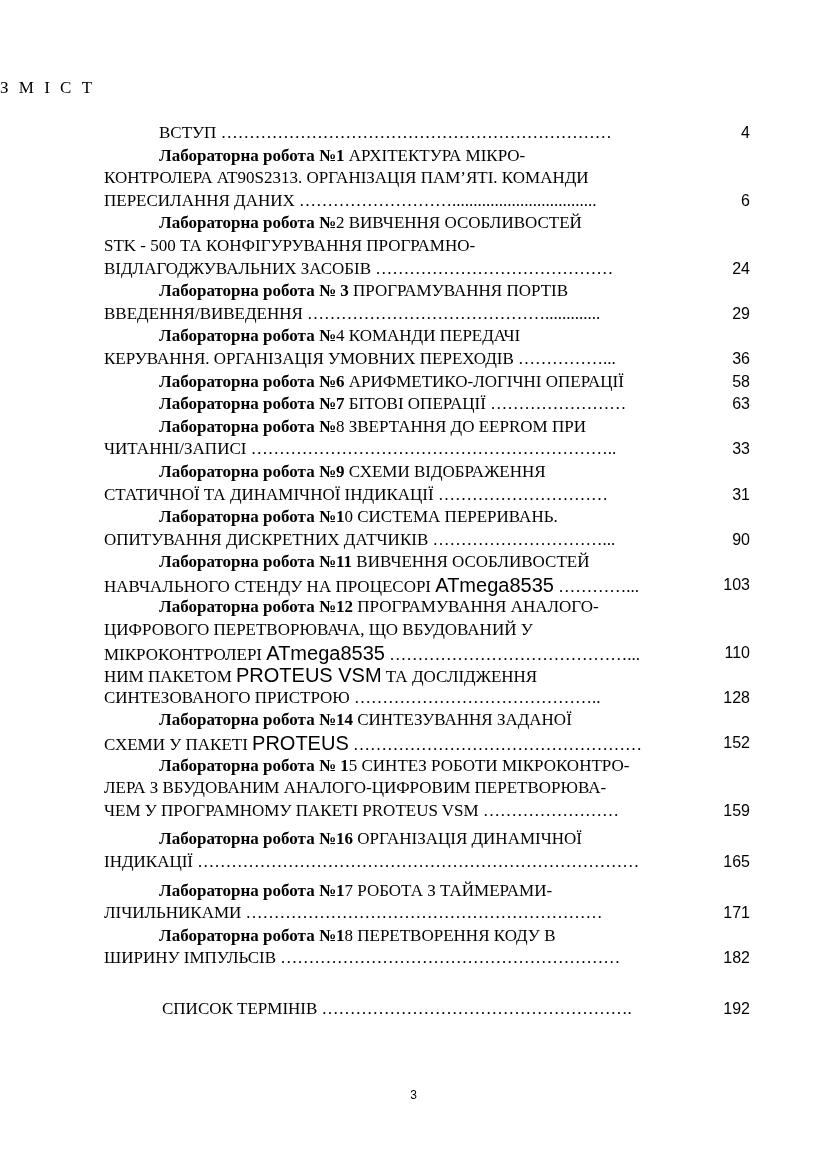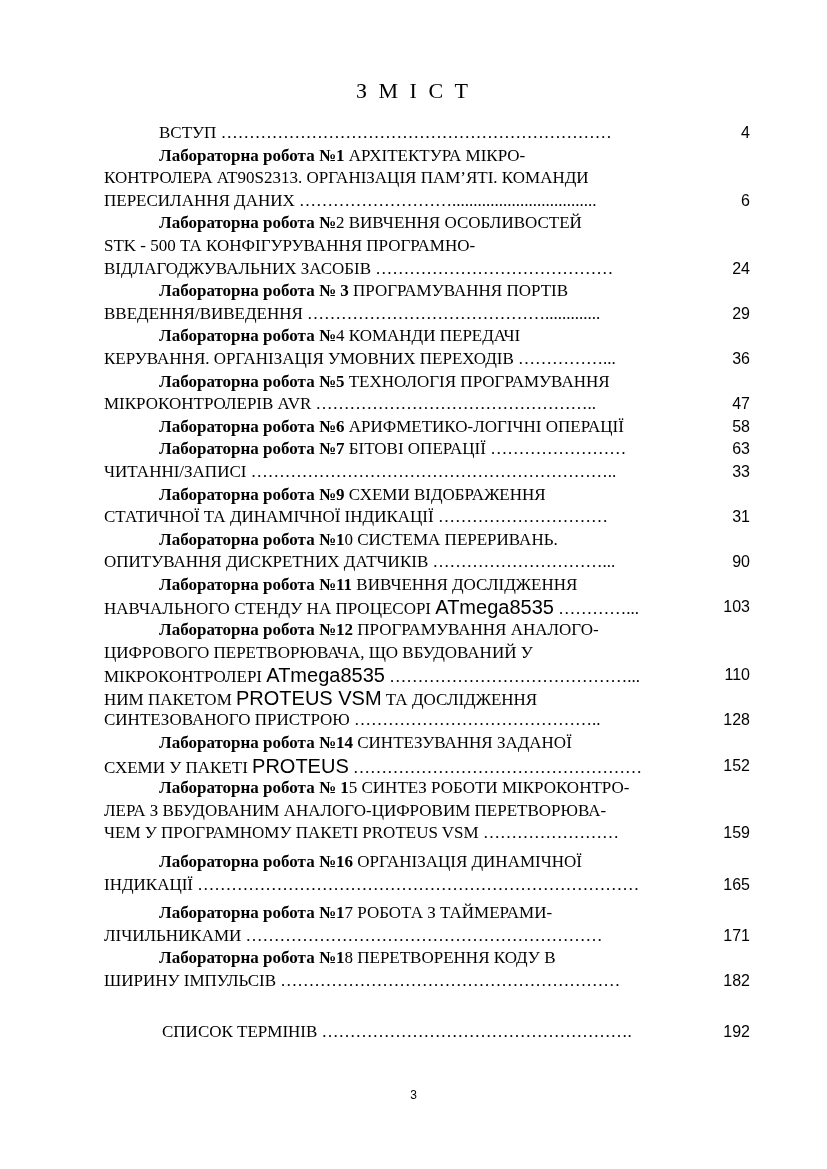--- a/index.html
+++ b/index.html
@@ -1,19 +1,19 @@
 <!DOCTYPE html>
 <html><head>
 <meta charset="utf-8">
 <style>
   html, body { margin: 0; padding: 0; background: #ffffff; }
   body { width: 827px; height: 1169px; position: relative; overflow: hidden;
          font-family: "Liberation Serif", serif; color: #000; }
-  .title { position: absolute; top: 78px; left: 0; width: 827px; text-align: center;
-           font-size: 22px; letter-spacing: 3px; }
+  .title { position: absolute; top: 78px; left: 0; width: 827px; text-align: left;
+           font-size: 17px; letter-spacing: 3px; }
   .toc { position: absolute; top: 122px; left: 104px; width: 646px; }
   .entry { position: relative; }
   .line { height: 22.6px; line-height: 22.6px; font-size: 17px; white-space: nowrap;
           position: relative; }
   .line.first { padding-left: 55px; }
   .line.sub { padding-left: 0; }
   .line.vstup { padding-left: 55px; }
   .line.terms { padding-left: 58px; margin-top: 28px; }
   .lab { font-weight: bold; }
   .sans { font-family: "Liberation Sans", sans-serif; font-size: 20px; }
@@ -43,42 +43,39 @@
     </div>
     <div class="entry">
       <div class="line first"><span class="lab">Лабораторна робота № 3</span><span> ПРОГРАМУВАННЯ ПОРТІВ</span></div>
       <div class="line sub"><span>ВВЕДЕННЯ/ВИВЕДЕННЯ …………………………………….............</span><span class="page">29</span></div>
     </div>
     <div class="entry">
       <div class="line first"><span class="lab">Лабораторна робота №</span><span>4 КОМАНДИ ПЕРЕДАЧІ</span></div>
       <div class="line sub"><span>КЕРУВАННЯ. ОРГАНІЗАЦІЯ УМОВНИХ ПЕРЕХОДІВ ……………...</span><span class="page">36</span></div>
     </div>
     <div class="entry">
-      <div class="line first"><span class="lab">Лабораторна робота №5</span><span> ТЕХНОЛОГІЯ  ПРОГРАМУВАННЯ</span></div>
-      <div class="line sub"><span>МІКРОКОНТРОЛЕРІВ AVR …………………………………………..</span><span class="page">47</span></div>
-    </div>
-    <div class="entry">
       <div class="line first"><span class="lab">Лабораторна робота №6</span><span> АРИФМЕТИКО-ЛОГІЧНІ ОПЕРАЦІЇ</span><span class="page">58</span></div>
     </div>
     <div class="entry">
       <div class="line first"><span class="lab">Лабораторна робота №7</span><span> БІТОВІ ОПЕРАЦІЇ ……………………</span><span class="page">63</span></div>
     </div>
     <div class="entry">
+      <div class="line first"><span class="lab">Лабораторна робота №</span><span>8 ЗВЕРТАННЯ ДО EEPROM ПРИ</span></div>
       <div class="line sub"><span>ЧИТАННІ/ЗАПИСІ ………………………………………………………..</span><span class="page">33</span></div>
     </div>
     <div class="entry">
       <div class="line first"><span class="lab">Лабораторна робота №9</span><span> СХЕМИ ВІДОБРАЖЕННЯ</span></div>
       <div class="line sub"><span>СТАТИЧНОЇ ТА ДИНАМІЧНОЇ ІНДИКАЦІЇ …………………………</span><span class="page">31</span></div>
     </div>
     <div class="entry">
       <div class="line first"><span class="lab">Лабораторна робота №1</span><span>0 СИСТЕМА ПЕРЕРИВАНЬ.</span></div>
       <div class="line sub"><span>ОПИТУВАННЯ ДИСКРЕТНИХ ДАТЧИКІВ …………………………...</span><span class="page">90</span></div>
     </div>
     <div class="entry">
-      <div class="line first"><span class="lab">Лабораторна робота №11</span><span> ВИВЧЕННЯ ДОСЛІДЖЕННЯ</span></div>
+      <div class="line first"><span class="lab">Лабораторна робота №11</span><span> ВИВЧЕННЯ ОСОБЛИВОСТЕЙ</span></div>
       <div class="line sub"><span>НАВЧАЛЬНОГО СТЕНДУ НА ПРОЦЕСОРІ </span><span class="sans">ATmega8535</span><span> …………...</span><span class="page">103</span></div>
     </div>
     <div class="entry">
       <div class="line first"><span class="lab">Лабораторна робота №12</span><span> ПРОГРАМУВАННЯ АНАЛОГО-</span></div>
       <div class="line sub"><span>ЦИФРОВОГО ПЕРЕТВОРЮВАЧА, ЩО ВБУДОВАНИЙ У</span></div>
       <div class="line sub"><span>МІКРОКОНТРОЛЕРІ </span><span class="sans">ATmega8535</span><span> ……………………………………...</span><span class="page">110</span></div>
     </div>
     <div class="entry">
       <div class="line sub"><span>НИМ ПАКЕТОМ </span><span class="sans">PROTEUS VSM</span><span> ТА ДОСЛІДЖЕННЯ</span></div>
       <div class="line sub"><span>СИНТЕЗОВАНОГО ПРИСТРОЮ ……………………………………..</span><span class="page">128</span></div>

